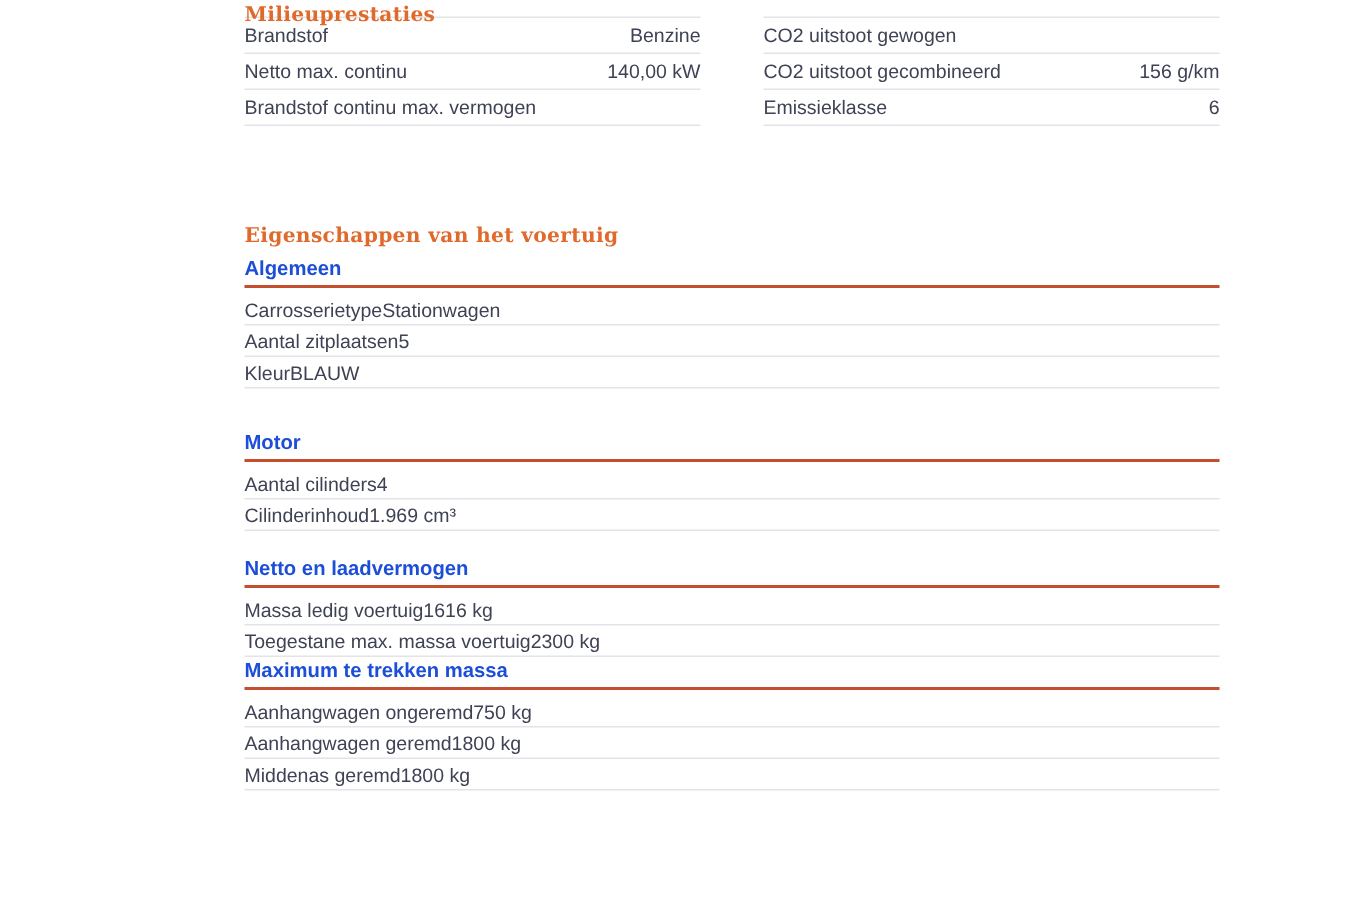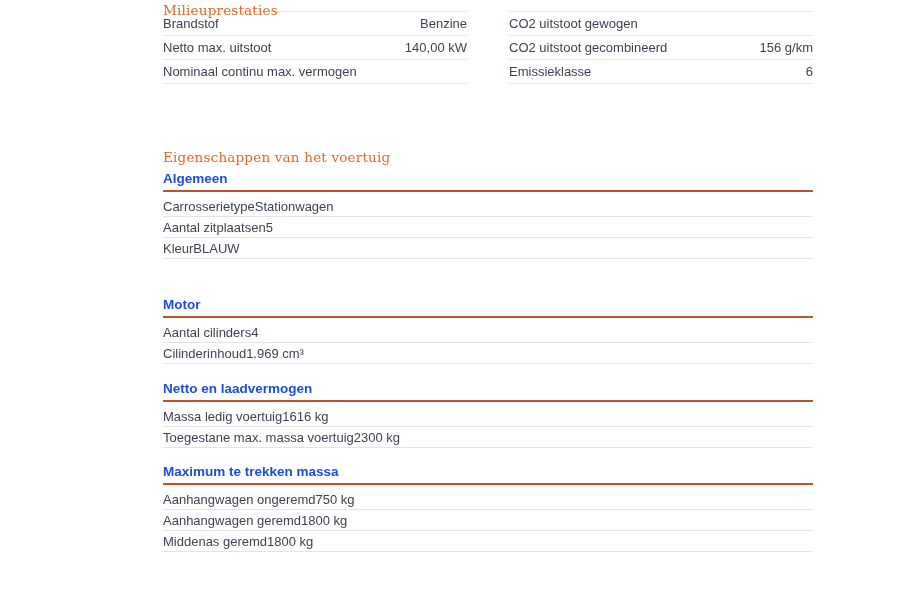--- a/index.html
+++ b/index.html
@@ -10,21 +10,21 @@
     font-family: "Liberation Sans", sans-serif;
   }
   .page {
     position: absolute;
     left: 163px; top: 0;
     width: 650px;
   }
   
   .main-heading {
     font-family: "DejaVu Serif", serif;
-    font-weight: normal;
+    font-weight: bold;
     font-size: 13.5px;
     line-height: 16px;
     color: #e06a2c;
     letter-spacing: 0.2px;
   }
   .clipped { position: absolute; top: -9px; left: 0; white-space: nowrap; }
 
   
   .two-col { display: flex; gap: 42px; margin-top: 11px; }
   .col { flex: 1; border-top: 1px solid #e3e3e8; }
@@ -48,44 +48,44 @@
     display: flex; justify-content: flex-start; align-items: center;
     height: 21px;
     border-bottom: 1px solid #e3e3e8;
     font-size: 13px; color: #3f4254;
   }
   .lbl { text-align: left; white-space: nowrap; }
   .val { text-align: right; white-space: nowrap; }
 
   #eigenschappen-title { margin-top: 65px; }
   #sec-0 { margin-top: 6px; }
-  #sec-1 { margin-top: 38px; }
+  #sec-1 { margin-top: 28px; }
   #sec-2 { margin-top: 17px; }
-  #sec-3 { margin-top: 16px; }
+  #sec-3 { margin-top: 1px; }
 </style>
 </head>
 <body>
 
 <div class="page">
 
   <section style="position:relative;">
     <h2 class="main-heading clipped">Milieuprestaties</h2>
 
     <div class="two-col">
       <div class="col">
         <div class="trow">
           <span class="lbl">Brandstof</span>
           <span class="val">Benzine</span>
         </div>
         <div class="trow">
-          <span class="lbl">Netto max. uitstoot</span>
+          <span class="lbl">Netto max. continu</span>
           <span class="val">140,00 kW</span>
         </div>
         <div class="trow">
-          <span class="lbl">Nominaal continu max. vermogen</span>
+          <span class="lbl">Brandstof continu max. vermogen</span>
           <span class="val"></span>
         </div>
       </div>
       <div class="col">
         <div class="trow">
           <span class="lbl">CO2 uitstoot gewogen</span>
           <span class="val"></span>
         </div>
         <div class="trow">
           <span class="lbl">CO2 uitstoot gecombineerd</span>

